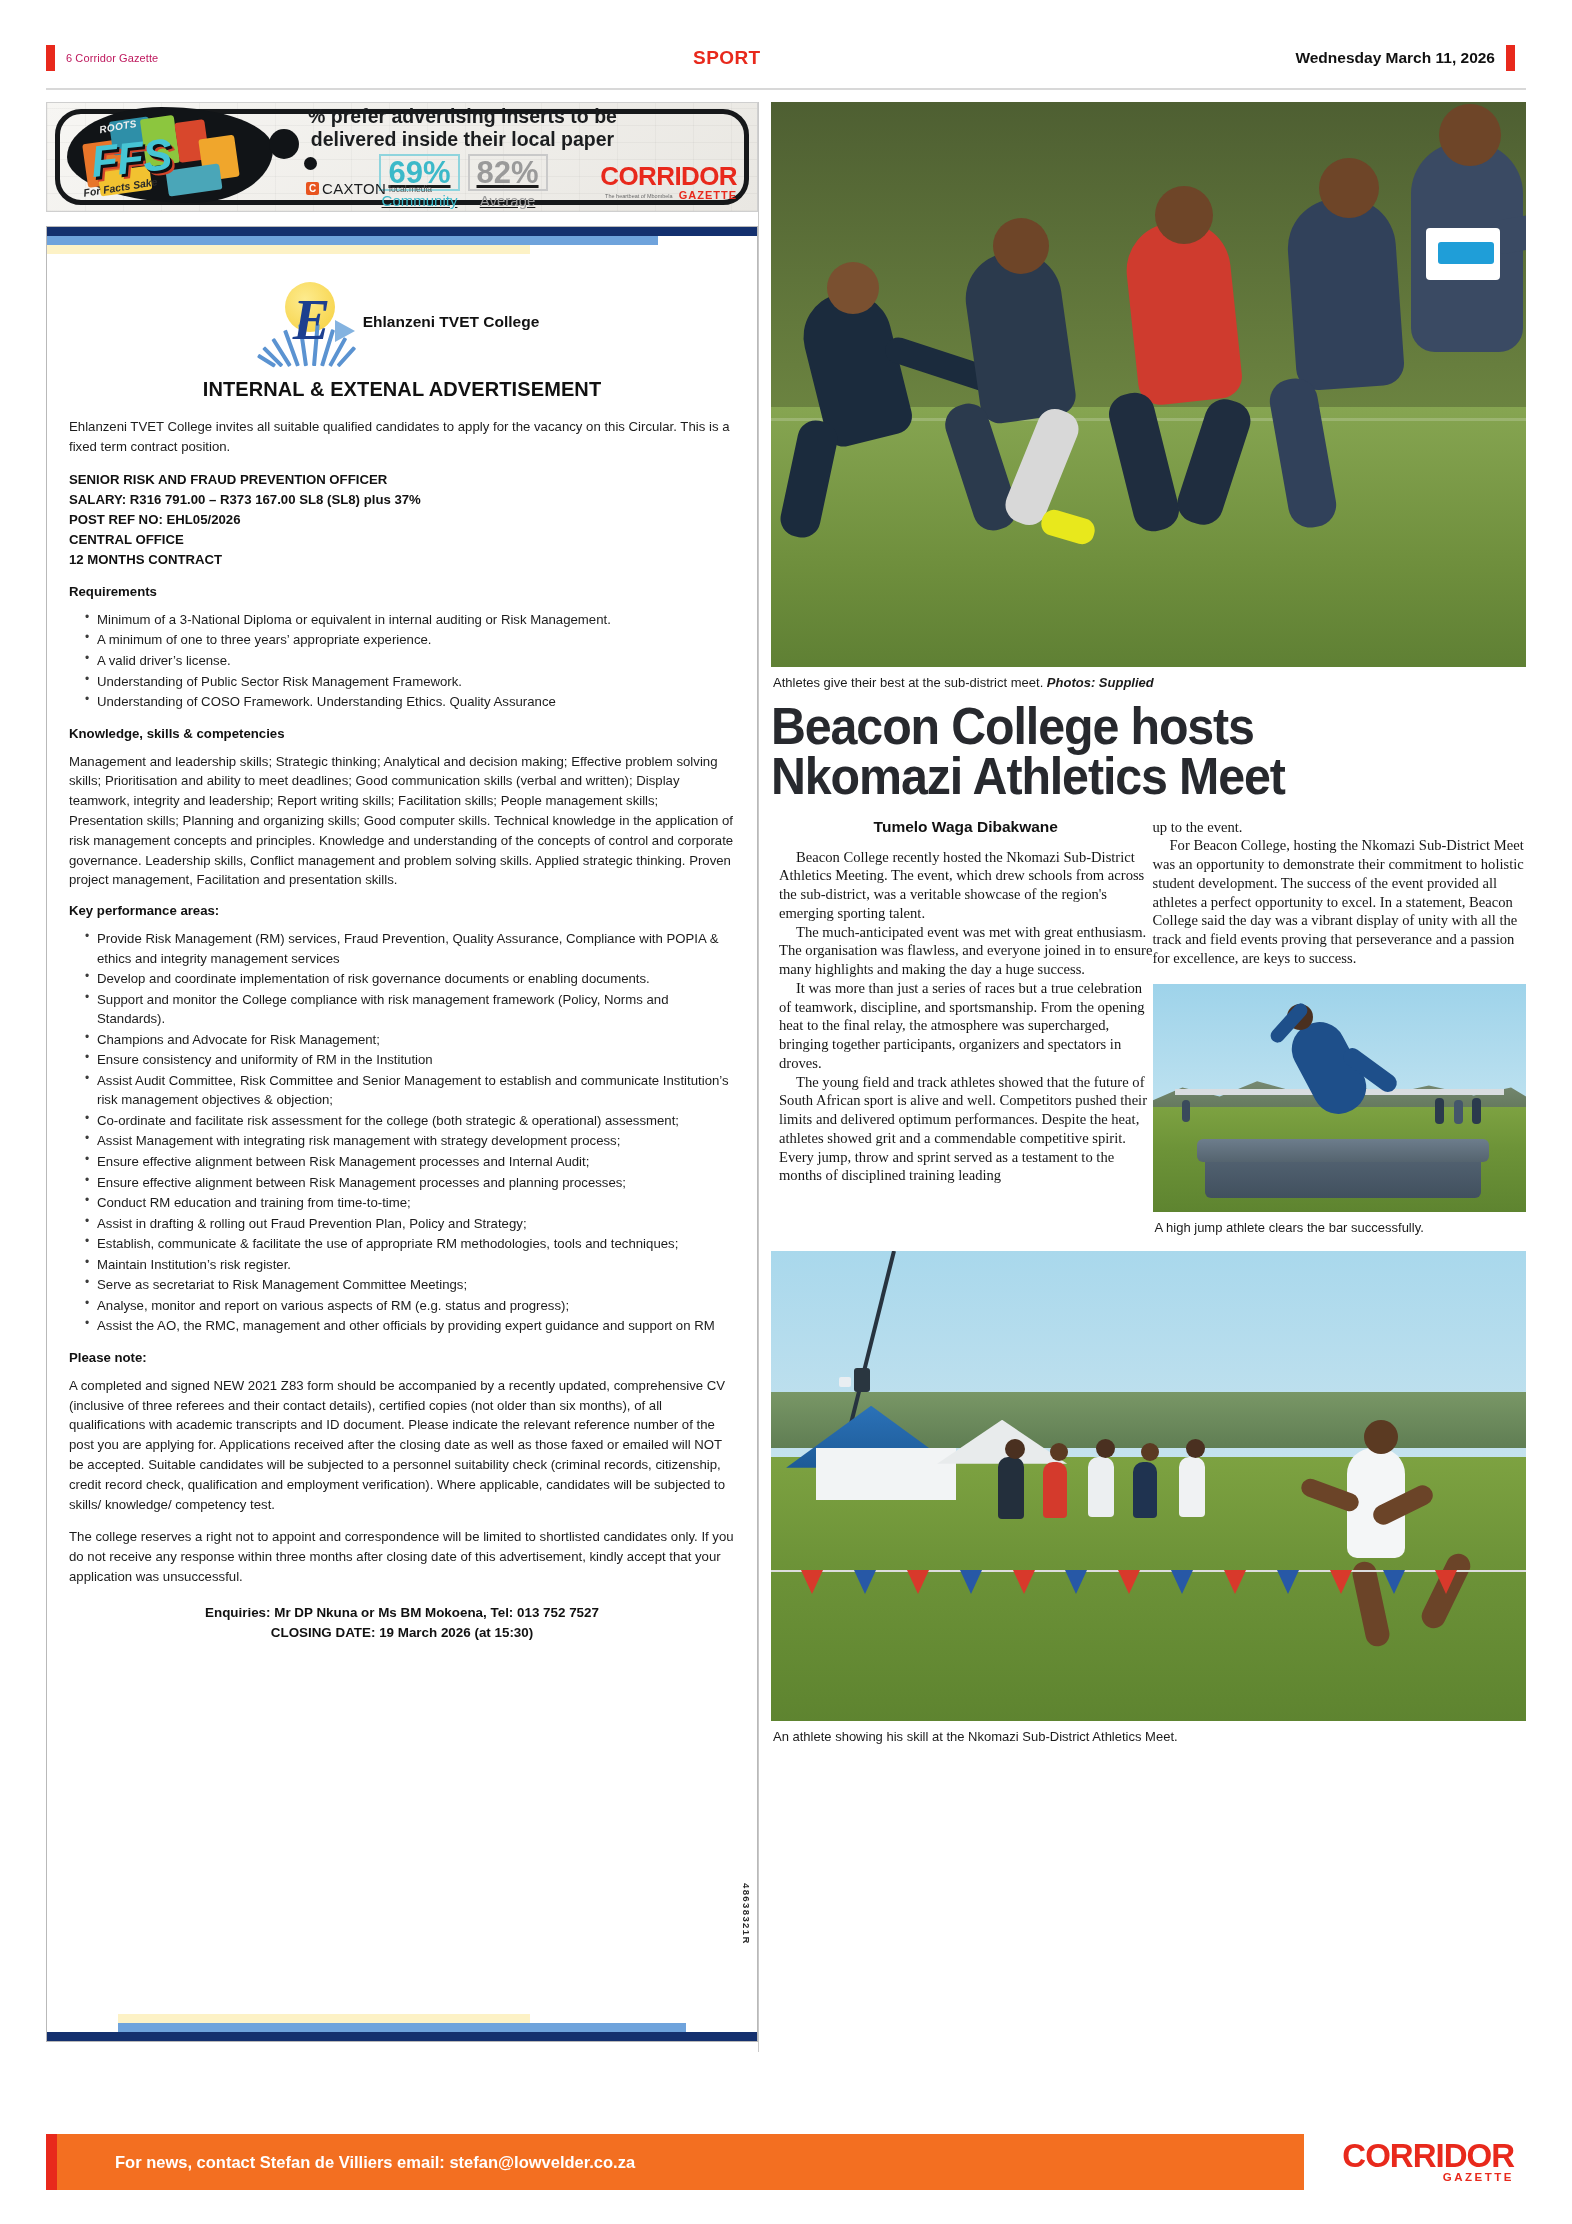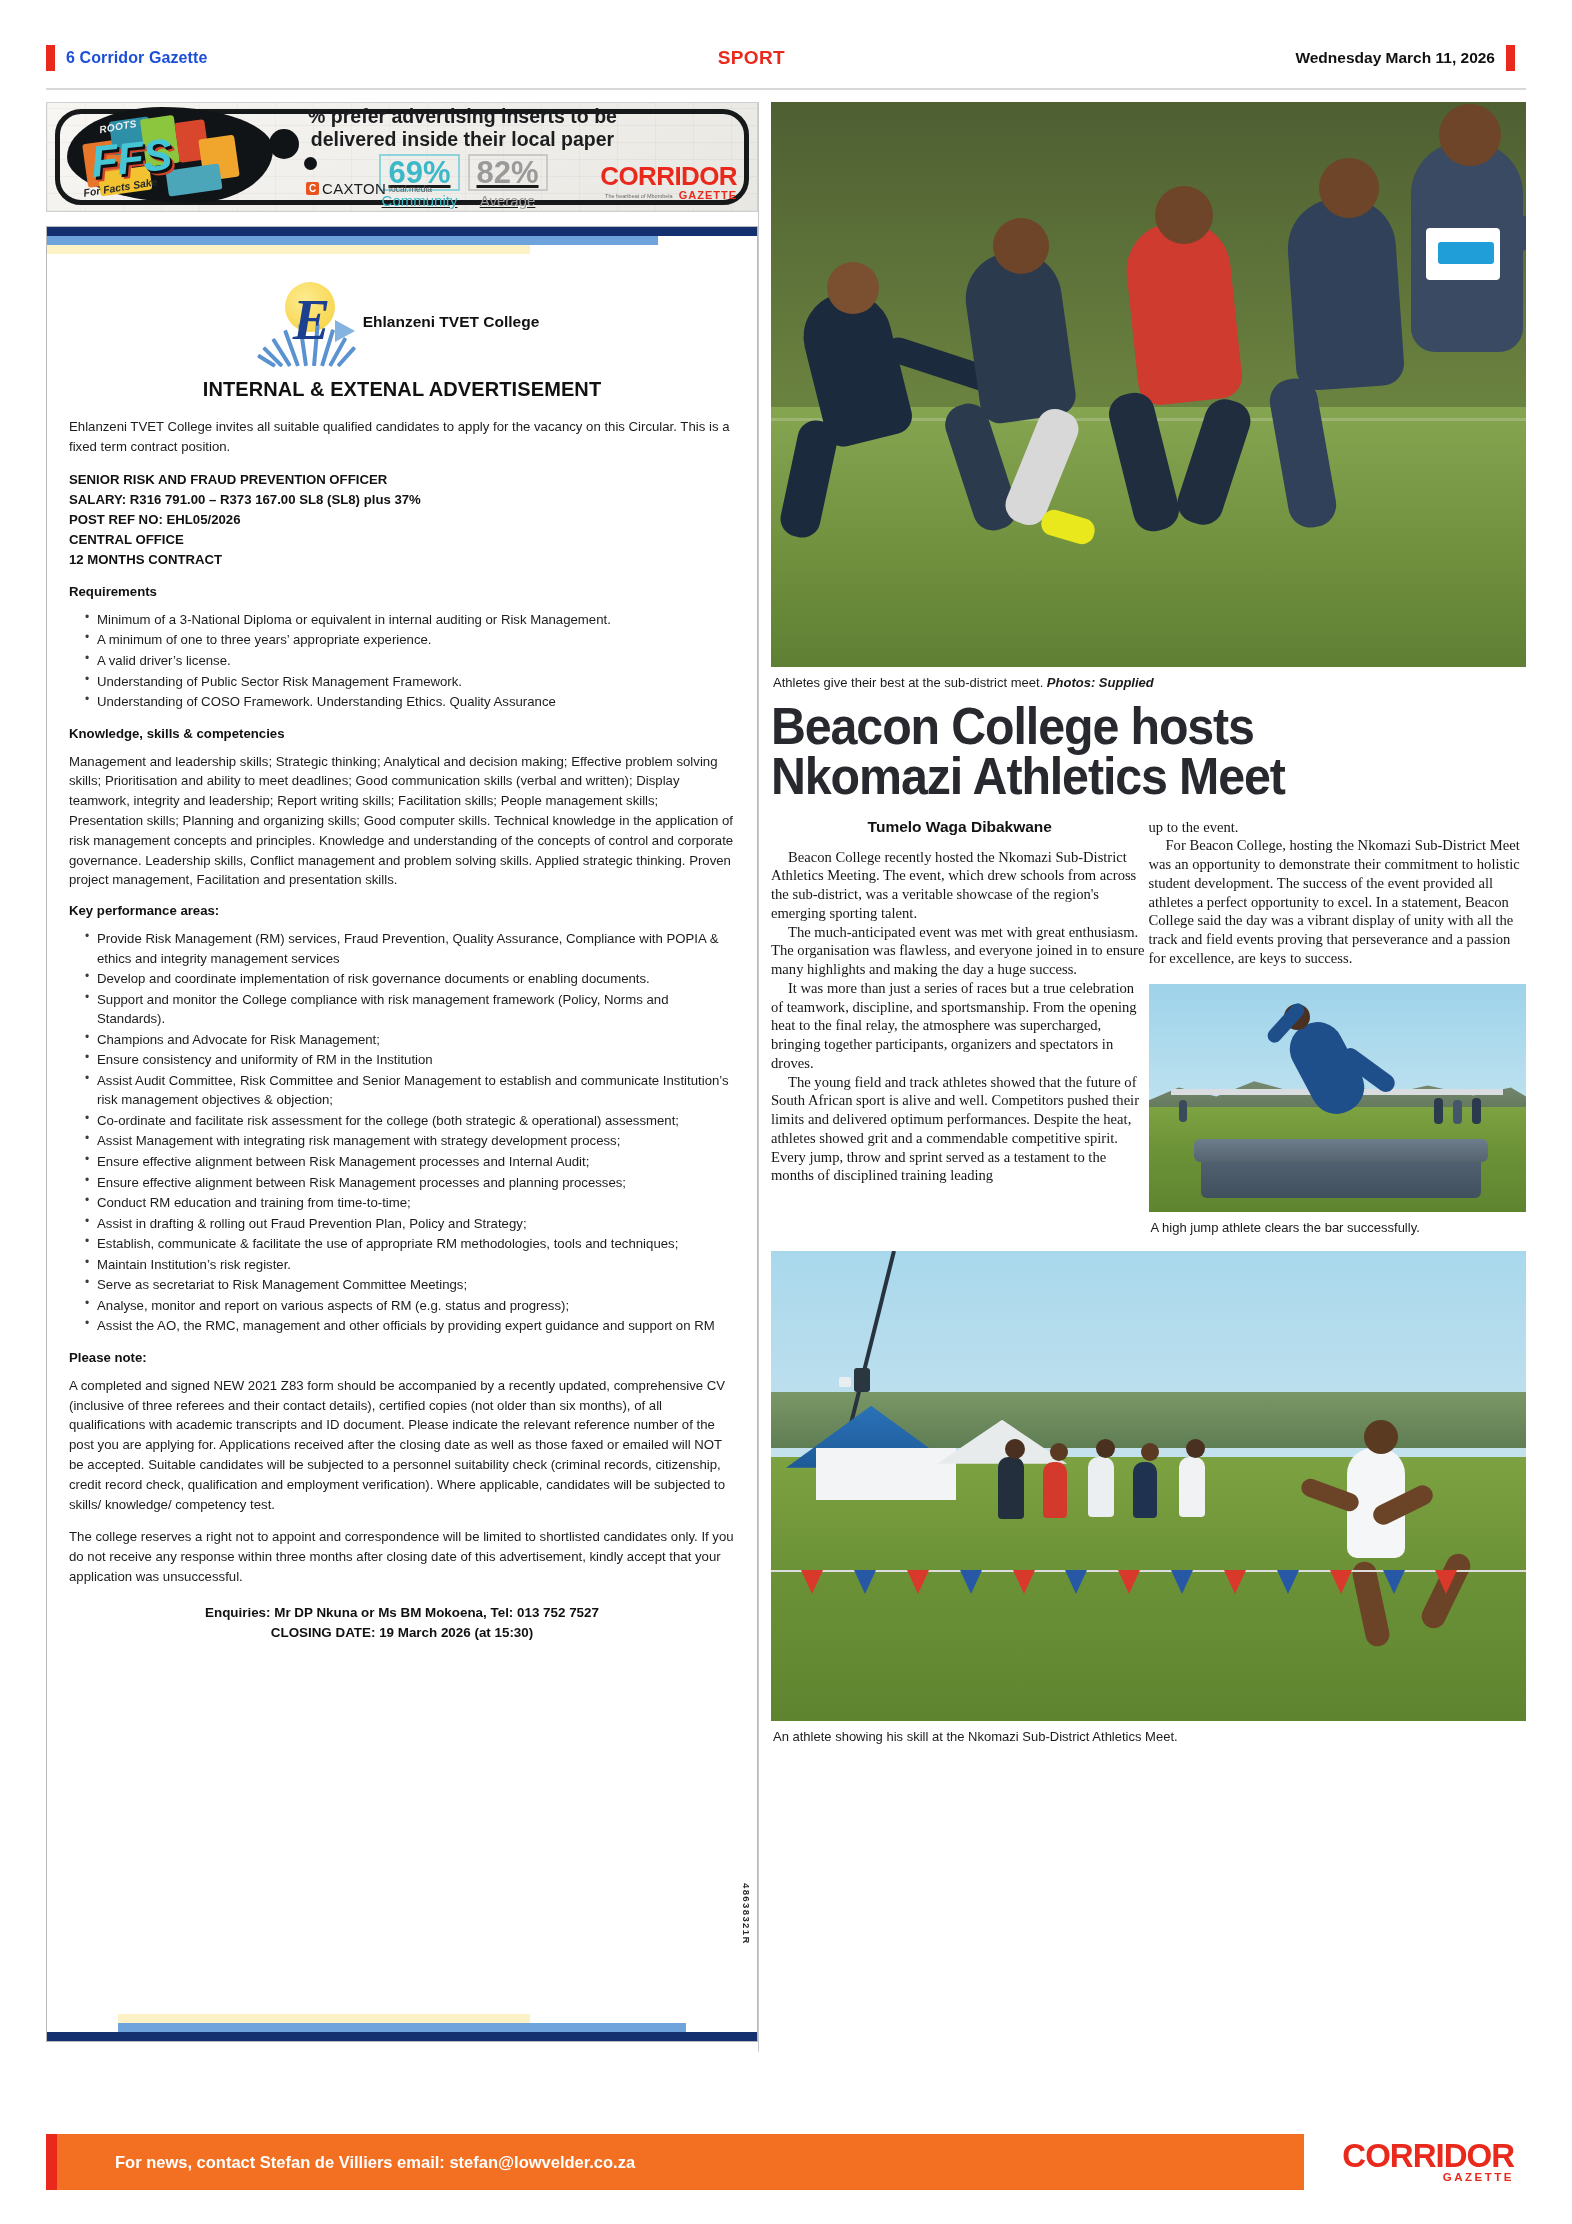--- a/index.html
+++ b/index.html
@@ -11,21 +11,21 @@
     overflow:hidden;
     position:relative;
   }
   .page{position:relative;width:1572px;height:2224px;box-sizing:border-box;padding:0 46px;}
 
   
   .masthead{display:flex;align-items:center;height:60px;padding-top:28px;position:relative;}
   .mast-rule{position:absolute;left:46px;right:46px;top:88px;height:2px;background:#d8d8d8;}
   .mast-left{display:flex;align-items:center;flex:0 0 auto;}
   .red-tick{width:9px;height:26px;background:#e8291c;margin-right:11px;}
-  .mast-folio{font-size:16px;font-weight:bold;letter-spacing:.1px;color:#1d4ed8;}
+  .mast-folio{font-size:11px;font-weight:normal;letter-spacing:.1px;color:#be185d;}
   .mast-center{flex:1;text-align:center;}
   .mast-section{font-size:19px;font-weight:bold;color:#e8291c;letter-spacing:.4px;}
   .mast-right{display:flex;align-items:center;flex:0 0 auto;}
   .mast-date{font-size:15.5px;font-weight:bold;color:#111;margin-right:11px;}
 
   
   .body-grid{display:flex;gap:0;margin-top:14px;height:1950px;}
   .col-left{width:712px;flex:0 0 712px;position:relative;}
   .gutter{width:12px;flex:0 0 12px;}
   .col-right{flex:1;position:relative;}
@@ -100,21 +100,21 @@
   .jb-fbar-cream{height:9px;background:#fdf2c6;width:58%;margin-left:10%;}
   .jb-fbar-blue{height:9px;background:#6fa3dc;width:80%;margin-left:10%;}
   .jb-fbar-navy{height:9px;background:#14306e;}
 
   
   .lead-photo{position:relative;height:565px;overflow:hidden;background:#6f8a3c;}
   .caption{font-size:13px;line-height:1.3;color:#1b1b1b;padding:8px 2px 0;}
   .caption em{font-weight:bold;font-style:italic;}
   .headline{font-size:52px;line-height:.96;font-weight:bold;letter-spacing:-1.2px;color:#27292e;
     margin:10px 0 16px;font-family:"Liberation Sans",sans-serif;transform:scaleX(.93);transform-origin:left;}
-  .art-grid{display:flex;}
+  .art-grid{display:flex;margin-left:8px;}
   .art-col{flex:1;min-width:0;}
   .byline{text-align:center;font-size:15.5px;font-weight:bold;color:#111;margin-bottom:12px;}
   .art-p{font-family:"Liberation Serif",serif;font-size:14.6px;line-height:1.285;text-align:left;color:#161616;margin:0;text-indent:17px;}
   .art-p.first{text-indent:17px;}
   .photo-block{position:relative;overflow:hidden;}
 
   
   .sky{position:absolute;inset:0;background:linear-gradient(180deg,#9ed3ea 0%,#bfe2f0 55%,#d7ecf2 100%);}
   .mountains{position:absolute;left:0;right:0;top:38%;height:22%;
     background:linear-gradient(180deg,#7e8f7a,#5d7355);

